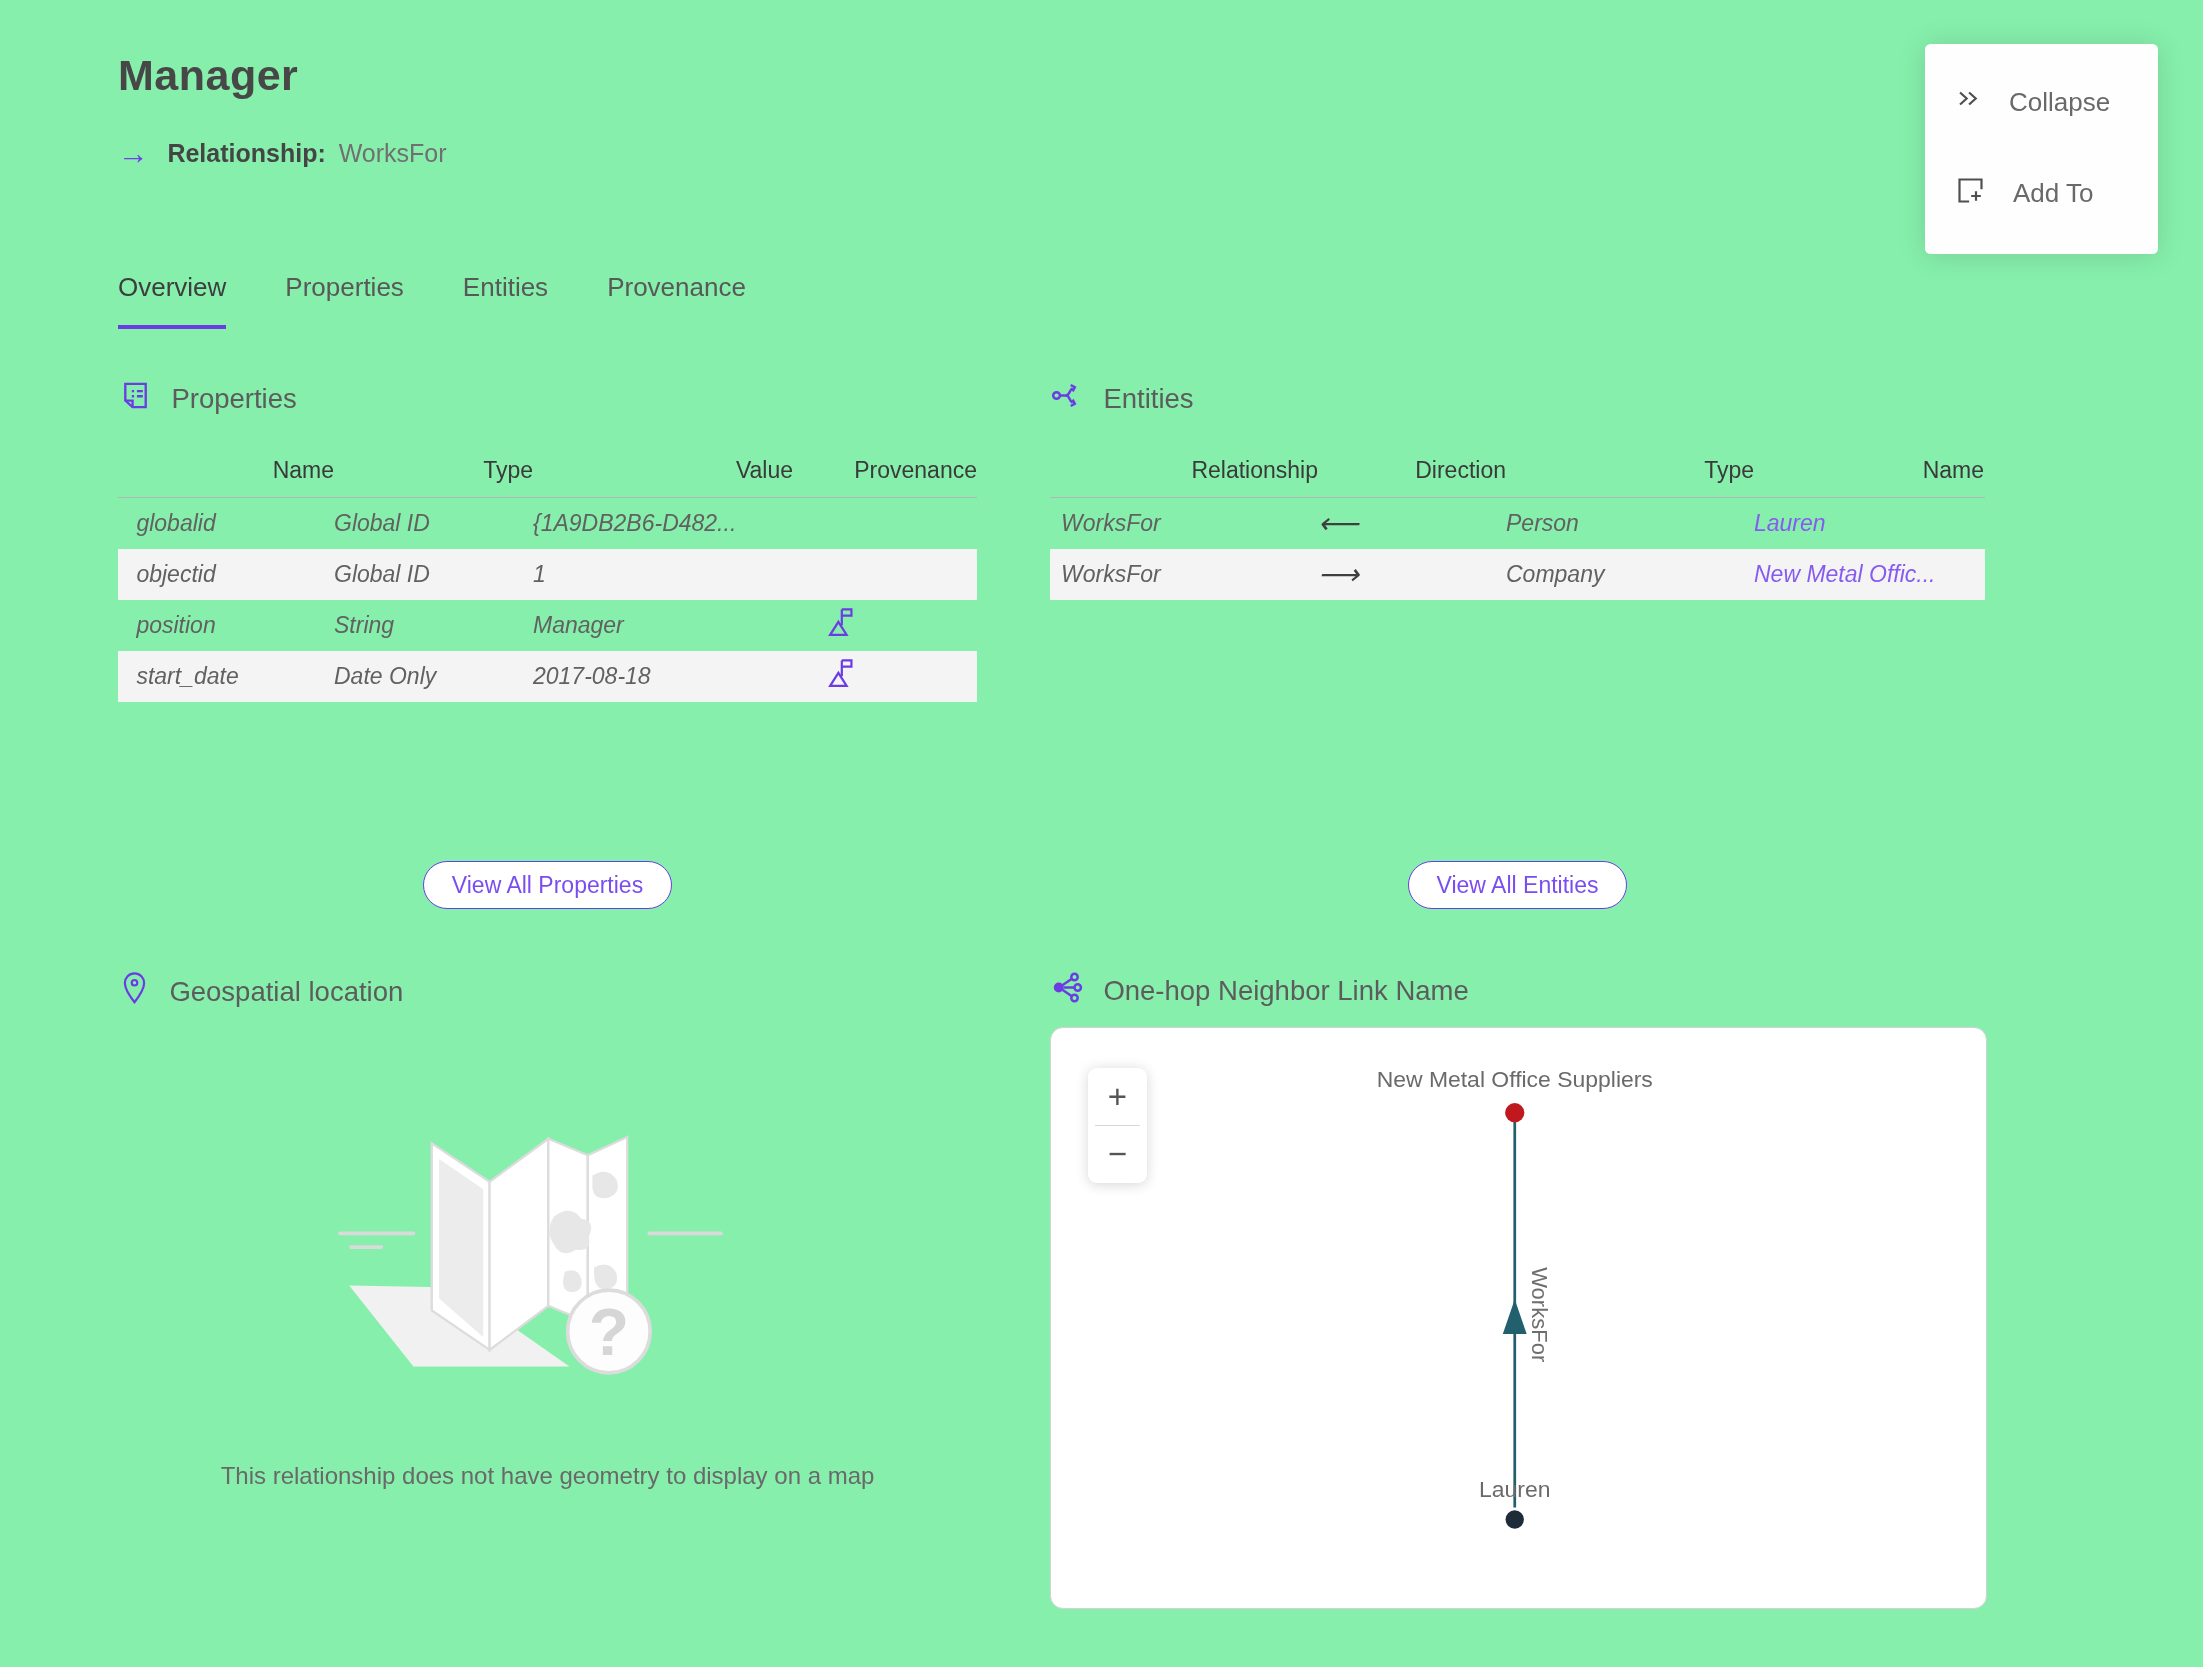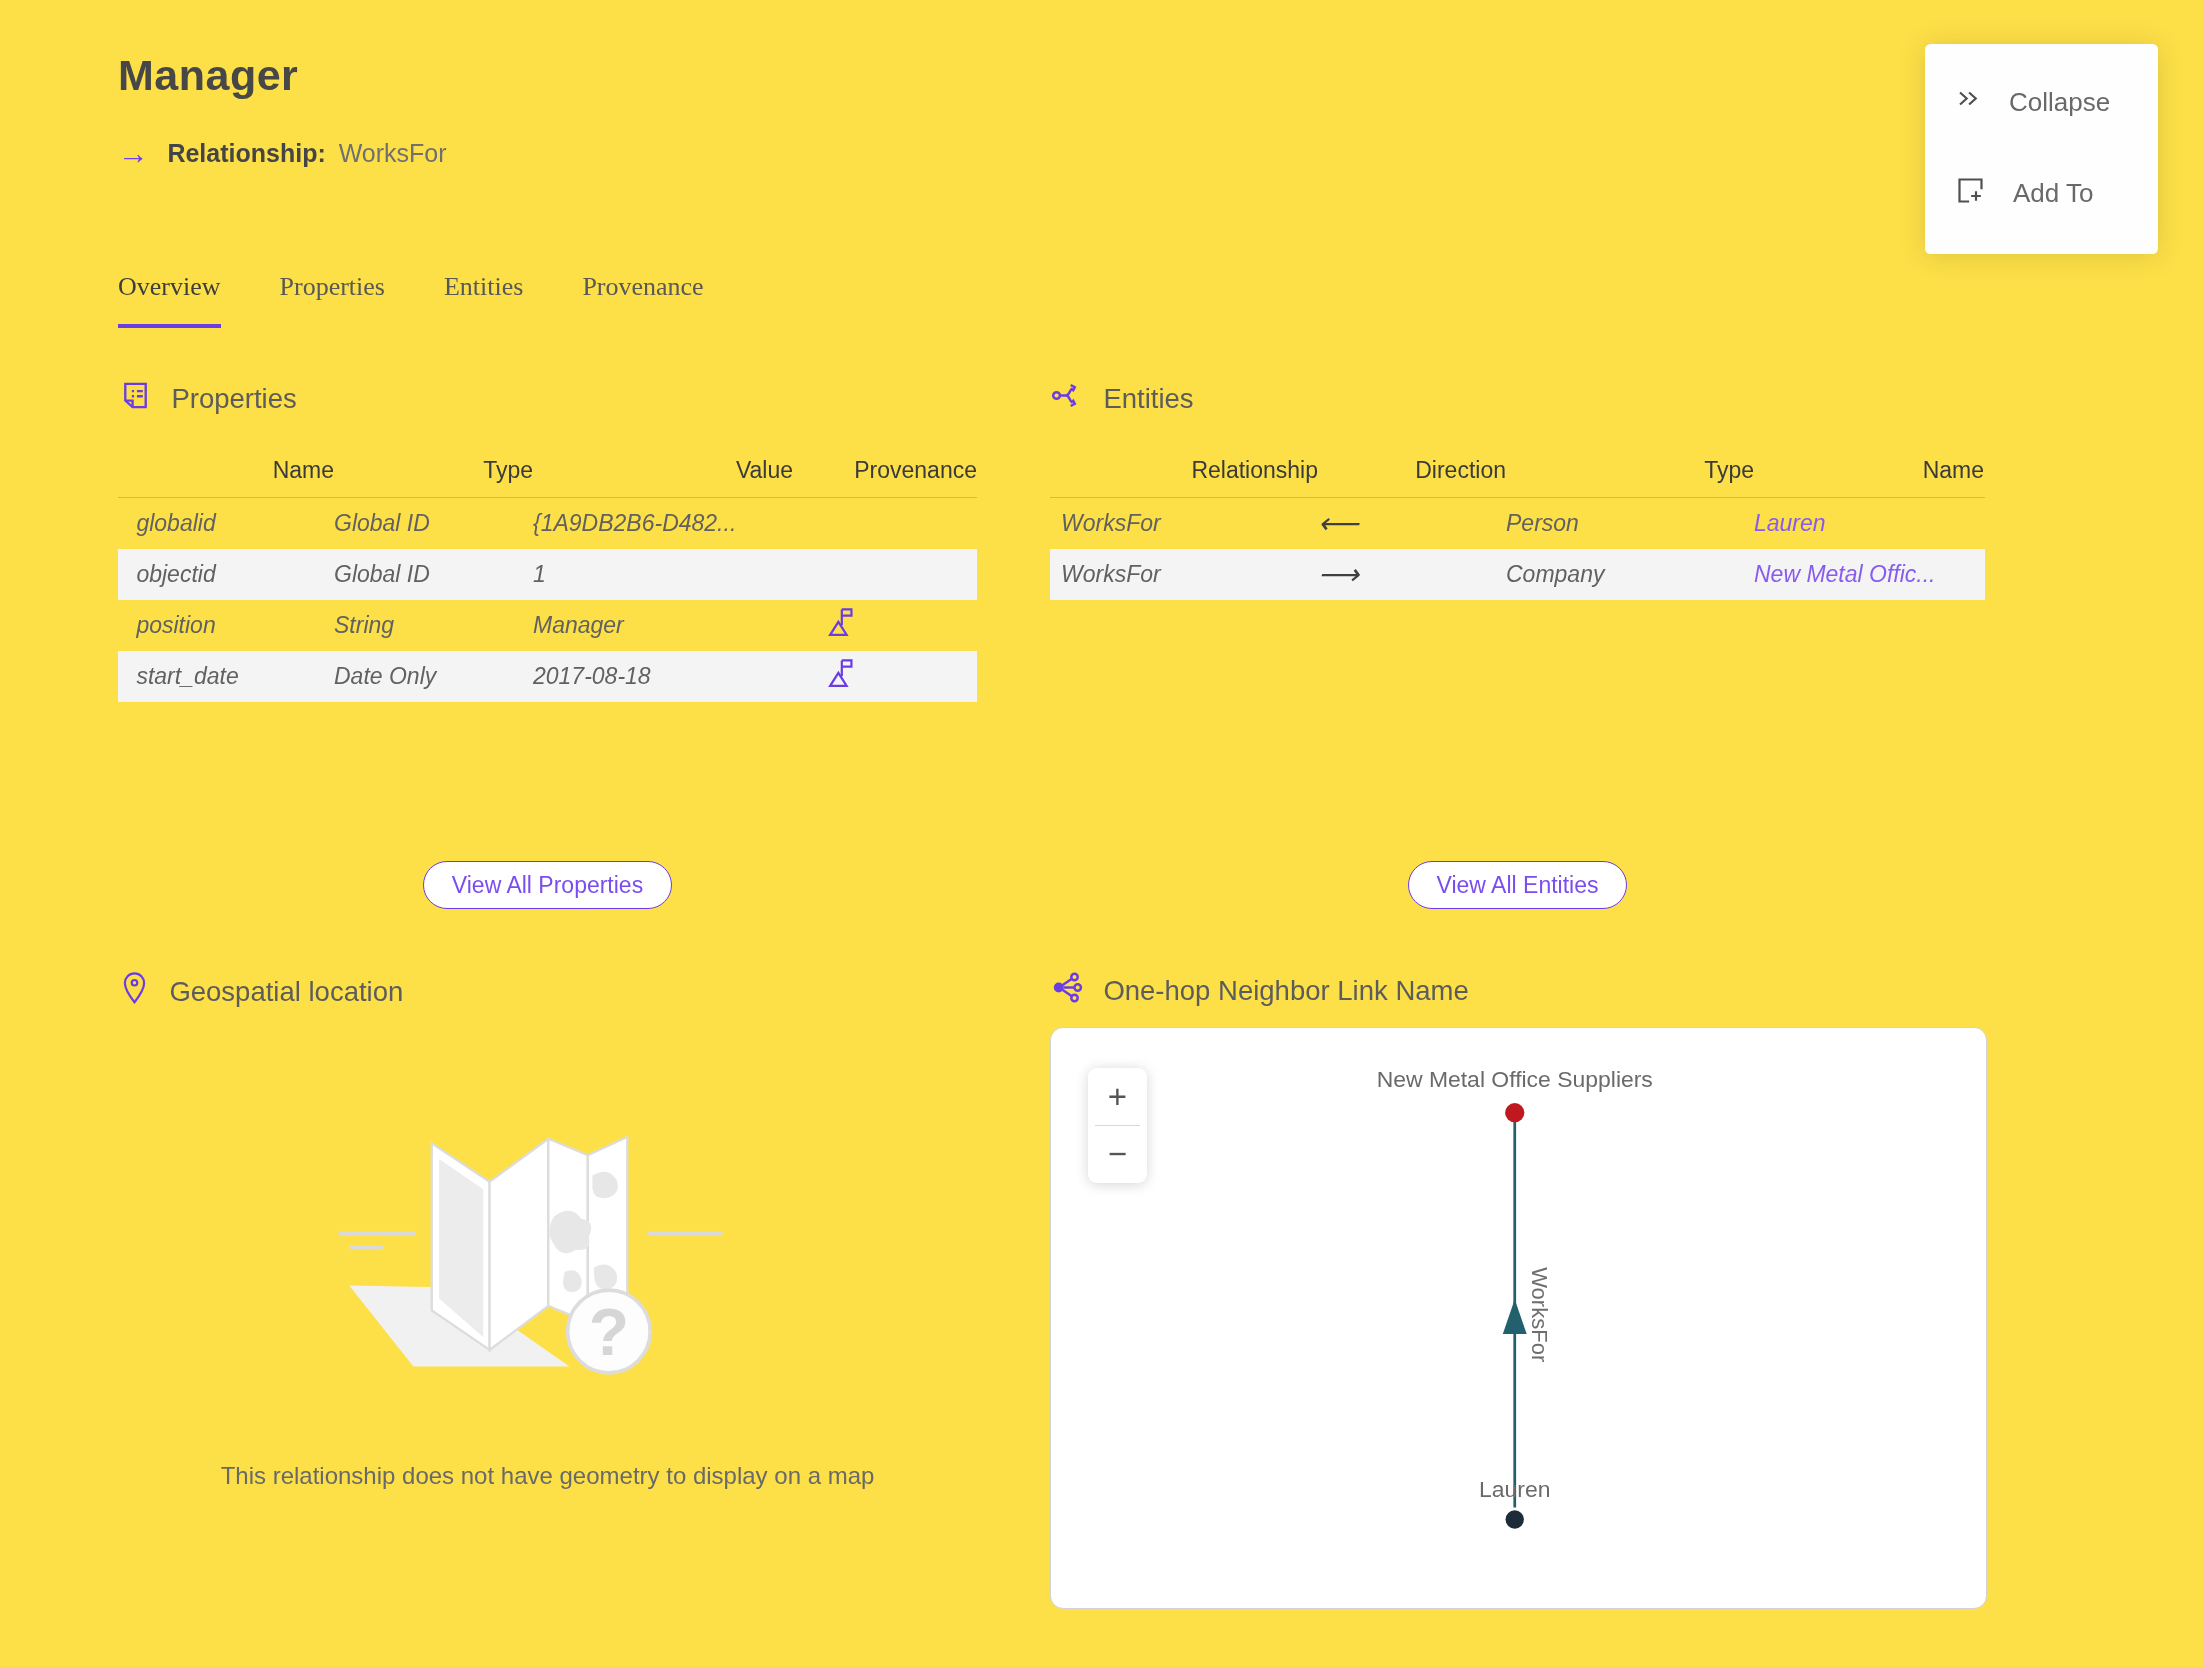--- a/index.html
+++ b/index.html
@@ -1,16 +1,16 @@
 <!DOCTYPE html>
 <html style="font-size:14.7px"><head>
 <meta charset="utf-8">
 <style>
   html,body{margin:0;padding:0;background:#fff;}
-  .page{position:relative;width:2204px;height:1668px;background:#fde047;
+  .page{position:relative;width:2204px;height:1668px;background:#86efac;
         font-family:"Liberation Sans",sans-serif;color:#6a6a6a;overflow:hidden;}
 
   
   .page-title{position:absolute;left:118px;top:51px;margin:0;font-size:43px;
               font-weight:700;color:#474747;letter-spacing:0.5px;}
   .subtitle{position:absolute;left:118px;top:138px;display:flex;align-items:center;
             gap:18.4px;font-size:25px;}
   .subtitle .rel-arrow{color:#7040E8;font-size:31px;line-height:1;}
   .subtitle .rel-label{color:#454545;font-weight:700;}
   .subtitle .rel-value{color:#707070;margin-left:-5.5px;}
@@ -19,21 +19,21 @@
   .actions-card{position:absolute;left:1925px;top:44px;width:233px;
                 background:#fefefe;border-radius:5.5px;
                 box-shadow:0 1.8px 27.5px rgba(0,0,0,.13);padding:22px 0;}
   .action-item{display:flex;align-items:center;gap:26px;padding:18.4px 0 18.4px 29px;
                font-size:26px;color:#696969;cursor:pointer;}
   .action-item + .action-item{margin-top:16.5px;}
   .action-item svg{flex:0 0 auto;}
 
   
   .tabs{position:absolute;left:118px;top:272px;display:flex;gap:59px;
-        font-size:26px;color:#585858;font-family:Liberation Serif, serif;}
+        font-size:26px;color:#585858;}
   .tab{padding-bottom:22px;cursor:pointer;border-bottom:4.6px solid transparent;}
   .tab.active{color:#3d3d3d;border-bottom-color:#6B3CE4;}
 
   
   .section-header{position:absolute;display:flex;align-items:center;gap:18.4px;
                   font-size:27.5px;color:#5c5c5c;}
   .sh-props{left:118px;top:378px;}
   .sh-entities{left:1050px;top:378px;}
   .sh-geo{left:118px;top:970px;}
   .sh-linkchart{left:1050px;top:970px;}

